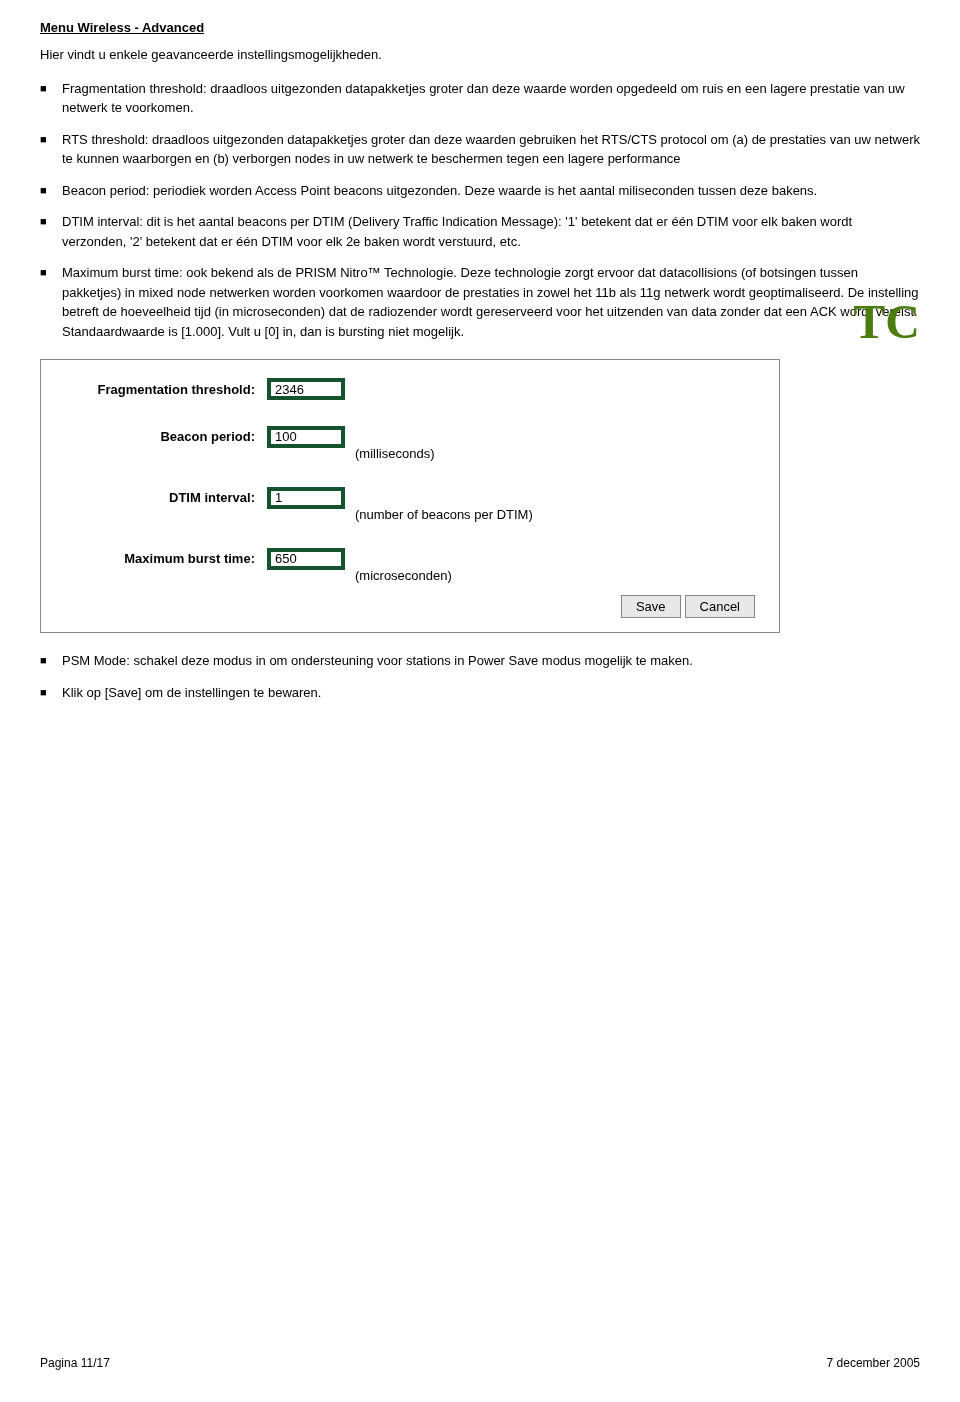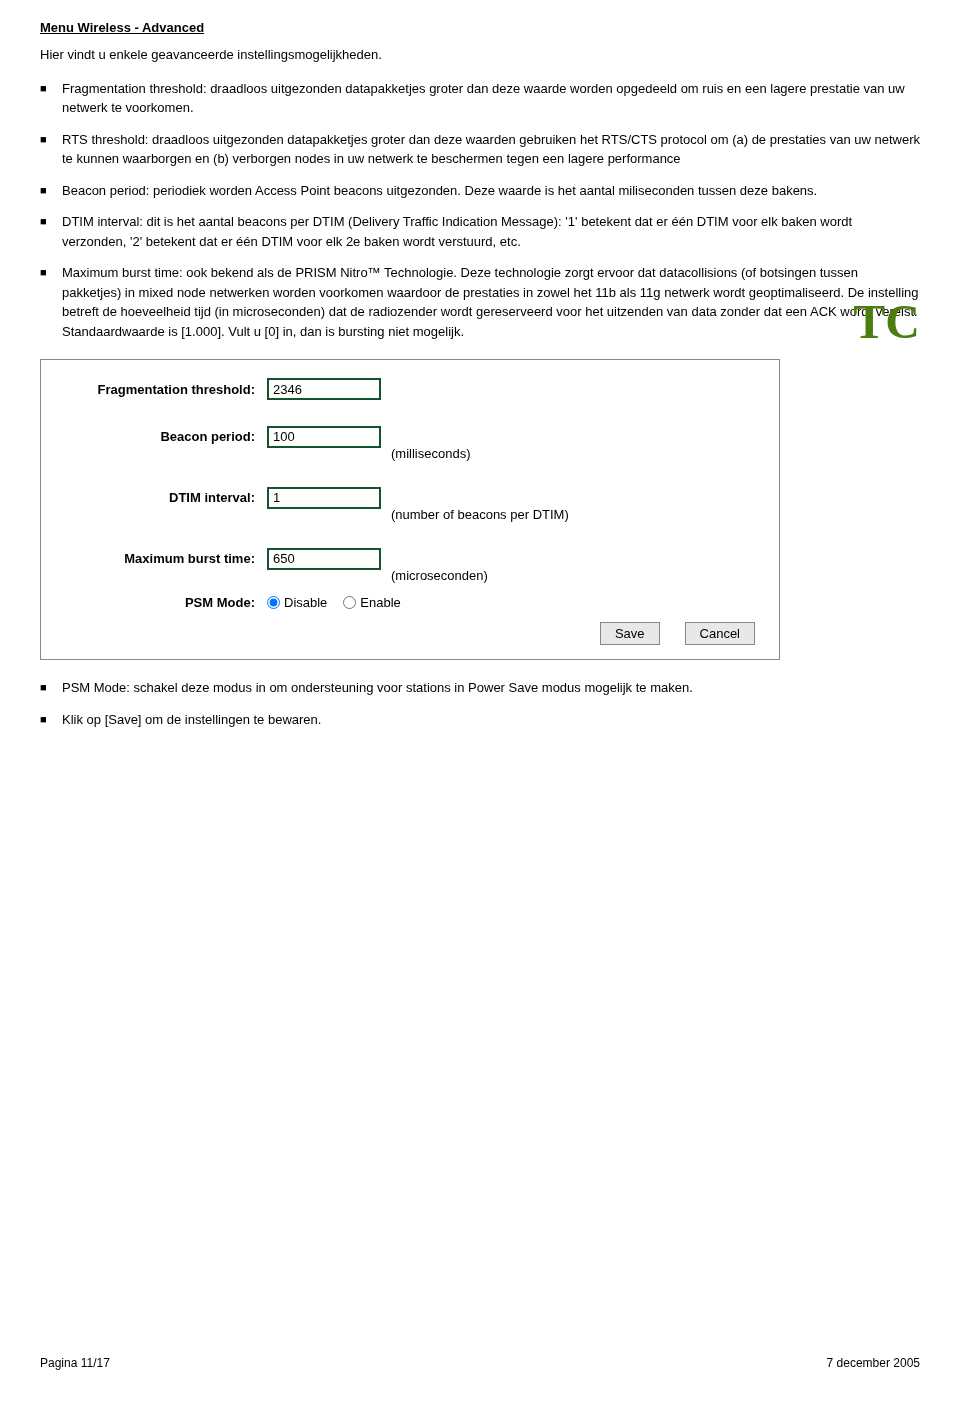--- a/index.html
+++ b/index.html
@@ -55,24 +55,24 @@
     }
     .form-label {
       font-weight: bold;
       font-size: 13px;
       color: #000;
       text-align: right;
       min-width: 190px;
       margin-right: 12px;
     }
     .form-input {
-      border: 2px solid #14532d;
+      border: 4px solid #14532d;
       padding: 2px 4px;
       font-size: 13px;
-      width: 114px;
+      width: 78px;
       height: 22px;
     }
     .form-unit {
       font-size: 13px;
       margin-left: 10px;
       color: #000;
       margin-top: 34px;
     }
     .radio-group {
       display: flex;
@@ -81,21 +81,21 @@
     }
     .radio-option {
       display: flex;
       align-items: center;
       gap: 4px;
       font-size: 13px;
     }
     .button-row {
       display: flex;
       justify-content: flex-end;
-      gap: 25px;
+      gap: 4px;
       margin-top: 10px;
     }
     .btn {
       padding: 3px 14px;
       font-size: 13px;
       border: 1px solid #888;
       background: #e8e8e8;
       cursor: pointer;
     }
     .logo {
@@ -167,33 +167,20 @@
     <input class="form-input" type="text" value="1" style="">
     <span class="form-unit">(number of beacons per DTIM)</span>
   </div>
       <div class="form-row">
     <div class="form-label">Maximum burst time:</div>
     <input class="form-input" type="text" value="650" style="">
     <span class="form-unit">(microseconden)</span>
   </div>
     </div>
 
-  <div class="form-row">
-    <div class="form-label">PSM Mode:</div>
-    <div class="radio-group">
-      <label class="radio-option">
-        <input type="radio" name="psm" value="disable" checked="" style="">
-        <span>Disable</span>
-      </label>
-      <label class="radio-option">
-        <input type="radio" name="psm" value="enable" style="">
-        <span>Enable</span>
-      </label>
-    </div>
-  </div>
 
   <div class="button-row">
     <button class="btn">Save</button>
     <button class="btn">Cancel</button>
   </div>
 </div>
 
 <div id="footer-bullets-container">
 
 <div class="bullet-section">

